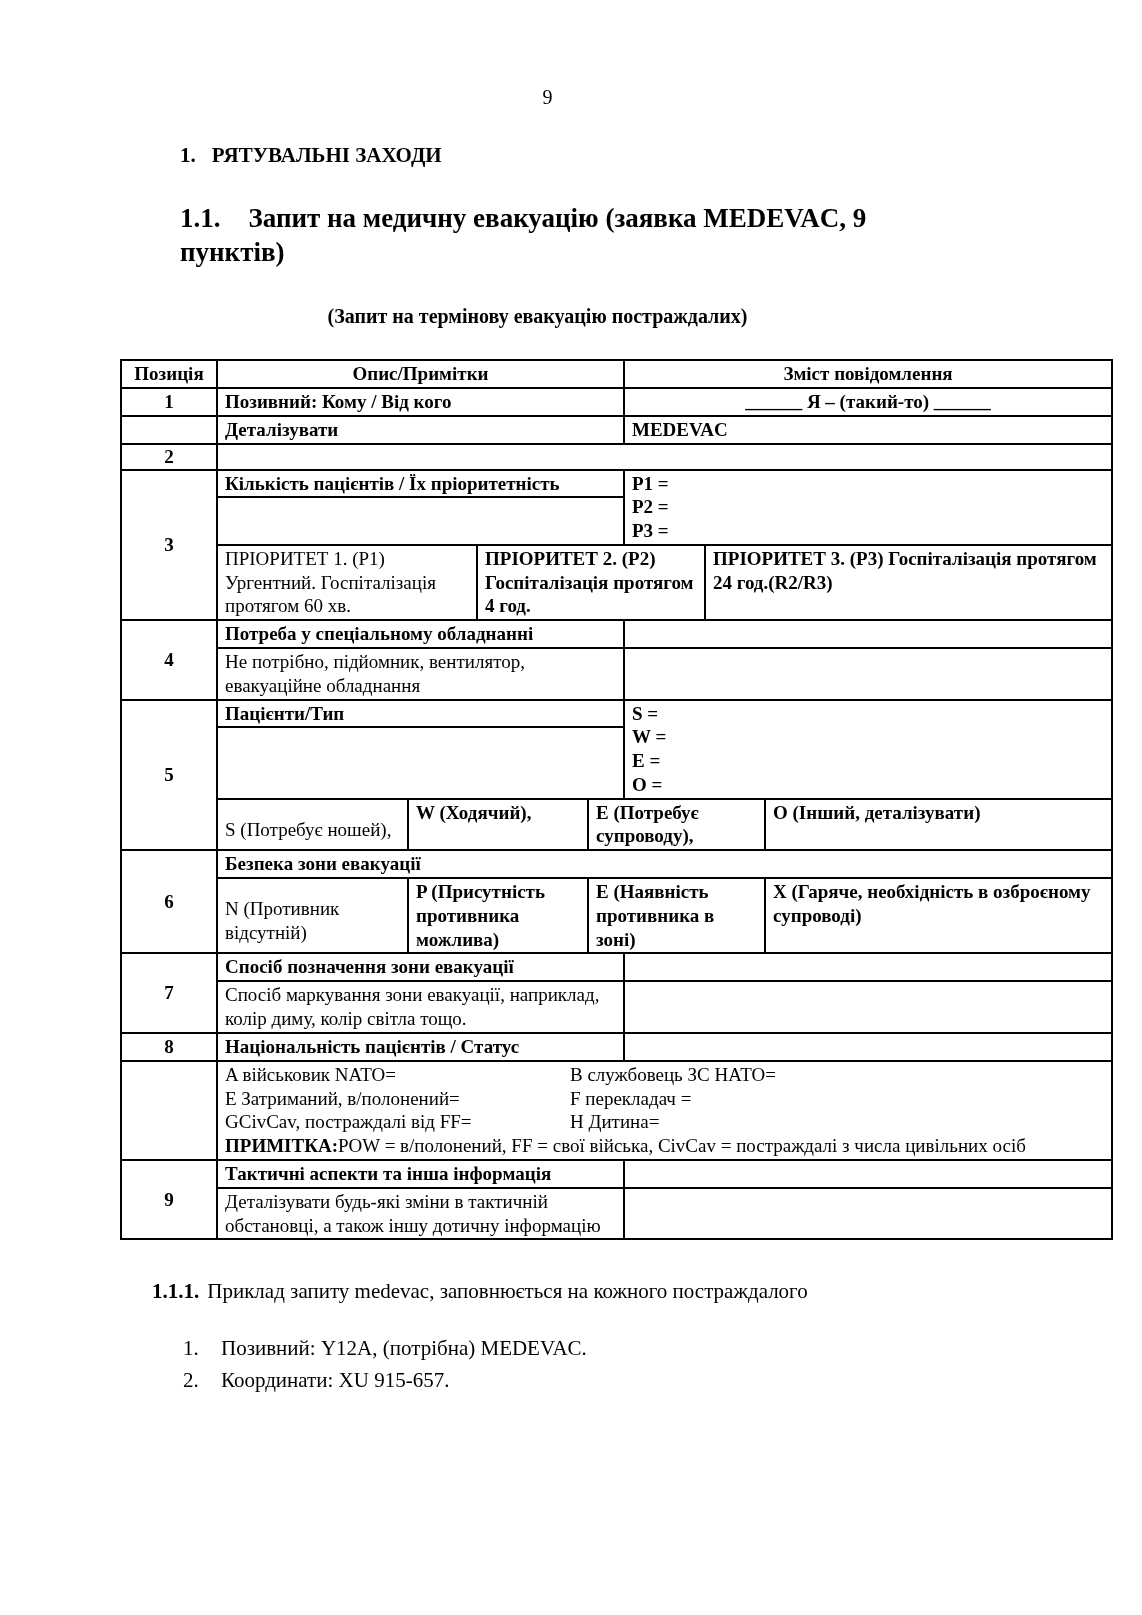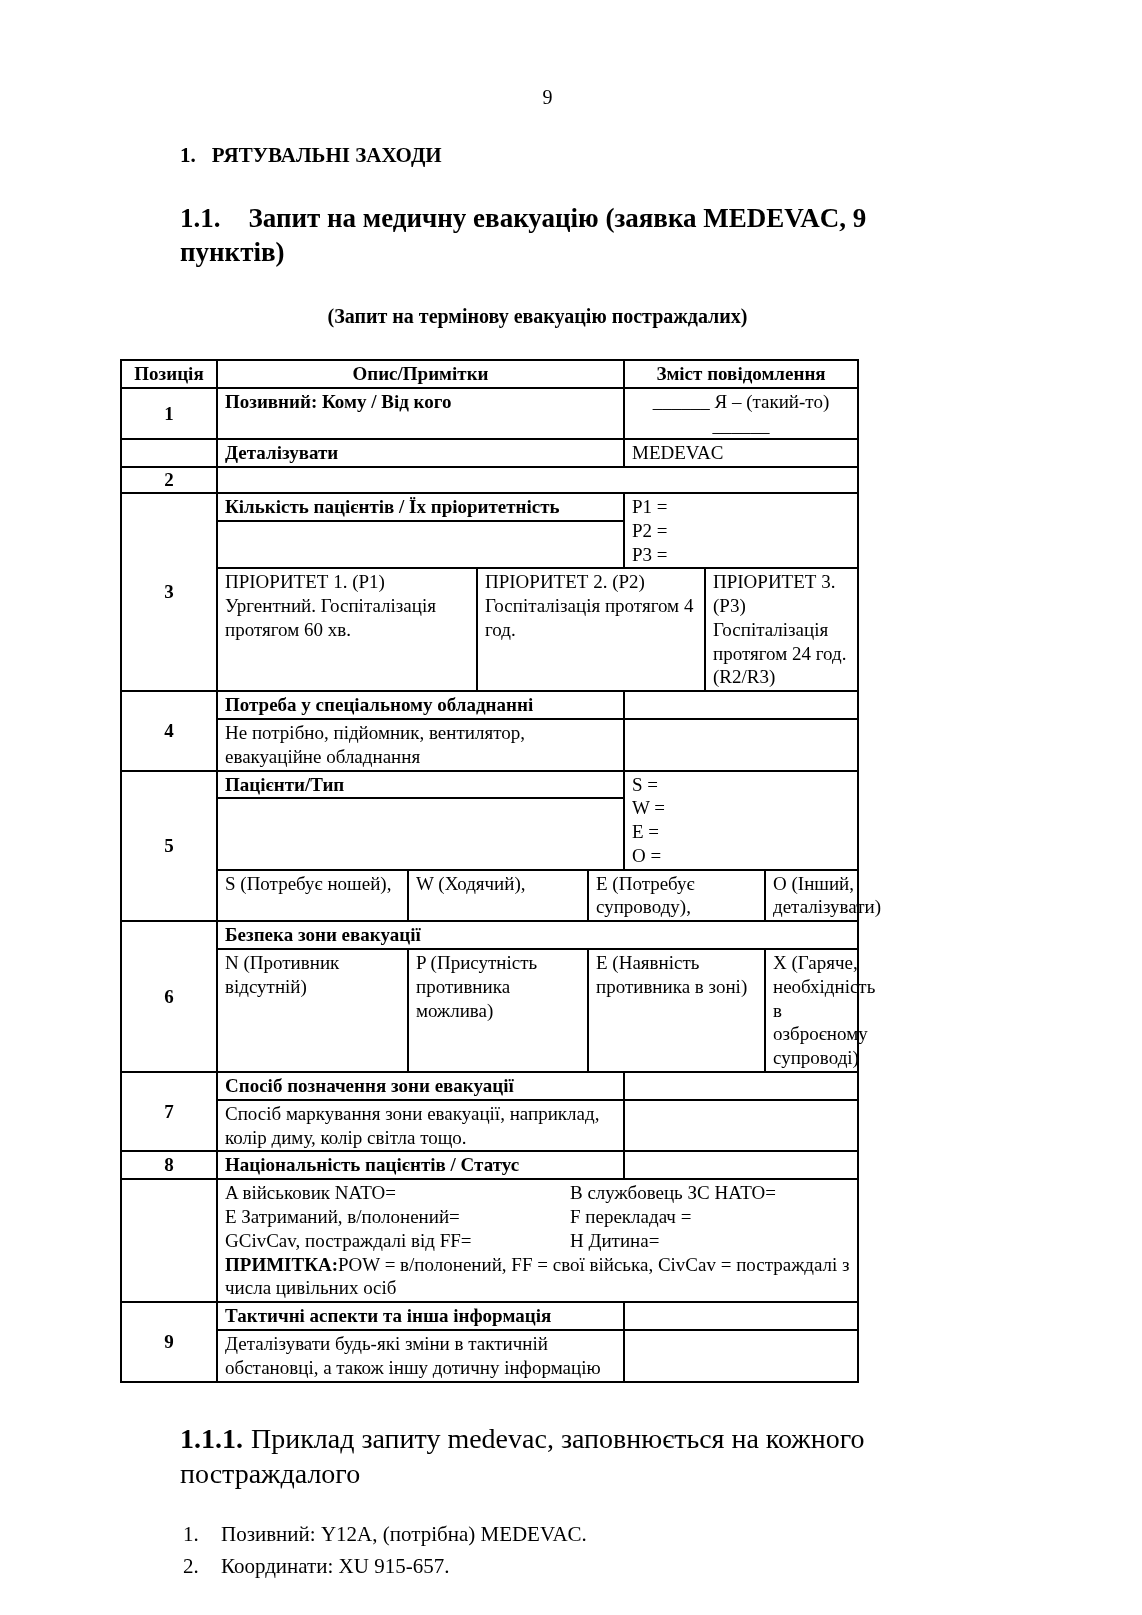--- a/index.html
+++ b/index.html
@@ -16,53 +16,53 @@
     overflow: hidden;
   }
   .page-number { text-align: center; font-size: 20px; margin-bottom: 32px; }
   .h1 { font-size: 21px; font-weight: bold; margin-left: 60px; }
   .h2 { font-size: 27px; font-weight: bold; margin: 34px 0 0 60px; }
   .h3 { font-size: 20px; font-weight: bold; margin: 34px 0 30px 0; text-align: center; width: 835px; }
   .h1gap { margin-right: 16px; }
   .h2gap { margin-right: 28px; }
   .bold { font-weight: bold; }
 
-  .mtable { width: 739px; border: 2px solid #000; }
+  .mtable { width: 993px; border: 2px solid #000; }
   .band { display: flex; border-bottom: 2px solid #000; }
   .band:last-child { border-bottom: none; }
   .pos-cell {
     flex: 0 0 96px; width: 96px;
     border-right: 2px solid #000;
     display: flex; align-items: center; justify-content: center;
     font-weight: bold; text-align: center;
   }
   .band-content { flex: 1; display: flex; flex-direction: column; min-width: 0; }
   .row { display: flex; }
   .row.hr { border-bottom: 2px solid #000; }
   .row.ht { border-top: 2px solid #000; }
   .cell { padding: 1px 7px; min-height: 26px; }
   .nopad { padding: 0; }
   .c2 { flex: 0 0 405px; width: 405px; }
   .c3 { flex: 1; }
   .full { flex: 1; }
-  .vline { border-left: 2px solid #000; }
+  .vline { border-left: 2px solid #000; font-weight: bold; }
   .center { text-align: center; }
   .pre { white-space: pre-line; }
   .th { font-weight: bold; text-align: center; }
   .hdr-underline { padding: 1px 7px; border-bottom: 2px solid #000; font-weight: bold; }
   .p1 { flex: 0 0 258px; width: 258px; }
   .p2 { flex: 0 0 228px; width: 228px; }
   .p3 { flex: 1; }
-  .q1 { flex: 0 0 189px; width: 189px; }
+  .q1 { flex: 0 0 189px; width: 189px; margin-top: 17px; }
   .q2 { flex: 0 0 180px; width: 180px; }
   .q3 { flex: 0 0 177px; width: 177px; }
   .q4 { flex: 1; }
   .nat-left { display: inline-block; width: 345px; }
   .nat-line { white-space: nowrap; }
-  .example { margin: 38px 0 0 60px; font-size: 28px; }
+  .example { margin: 38px 0 0 32px; font-size: 21px; }
   .example .bold { margin-right: 8px; }
   .example-items { margin: 30px 0 0 63px; font-size: 21px; }
   .example-item { display: flex; margin-bottom: 6px; }
   .example-num { flex: 0 0 38px; width: 38px; }
 </style>
 </head>
 <body>
 
 <div class="page">
 

